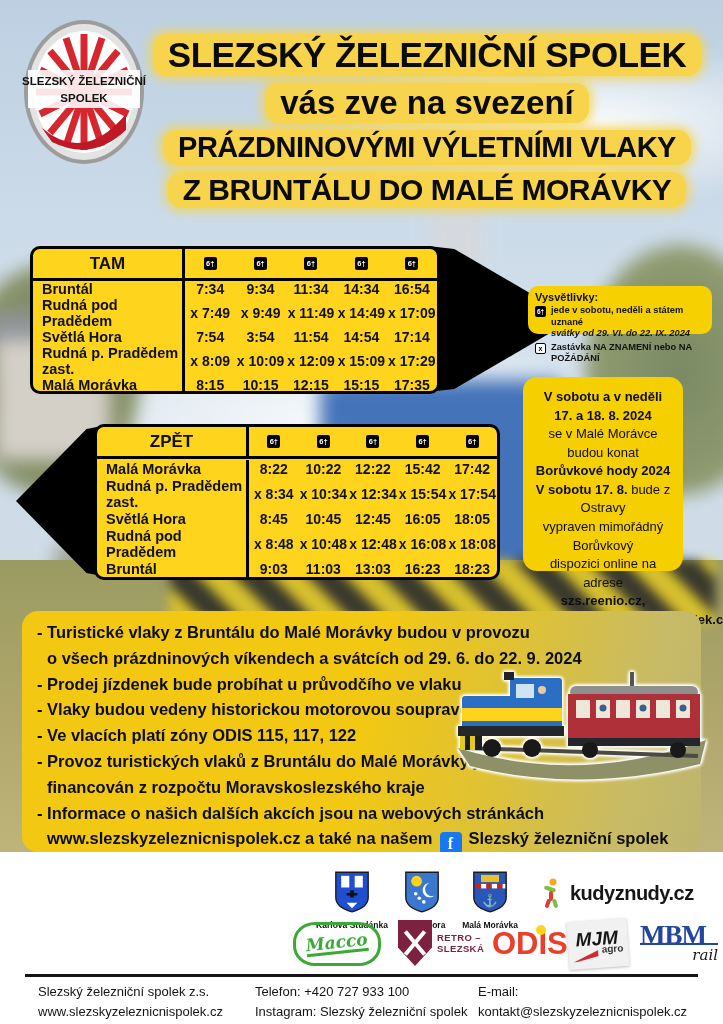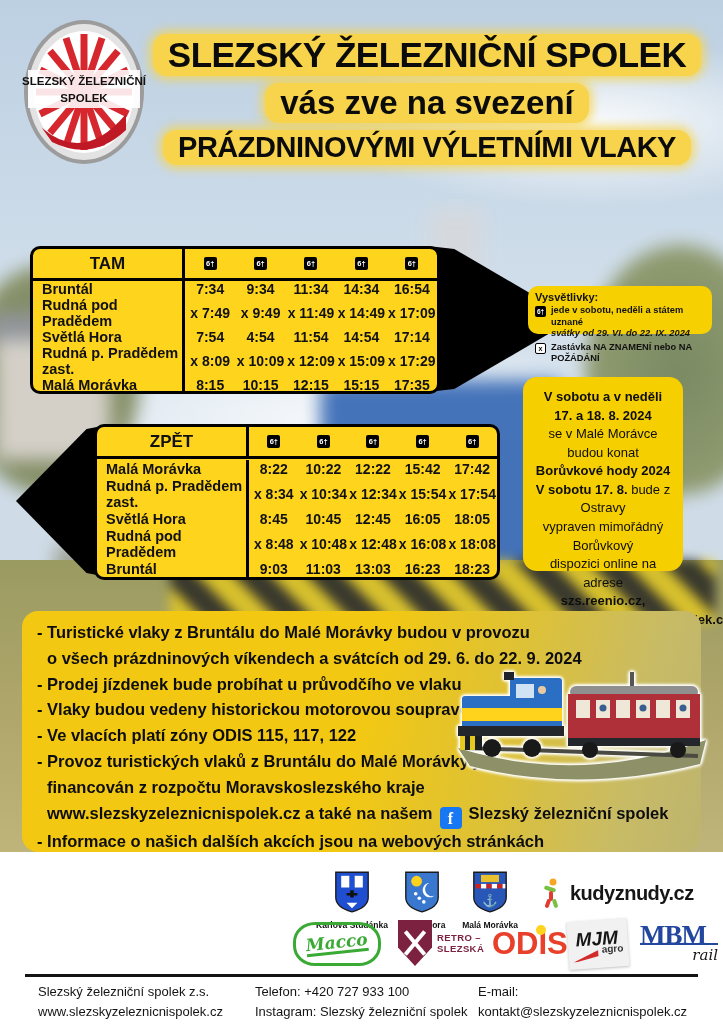--- a/index.html
+++ b/index.html
@@ -163,20 +163,21 @@
       <rect x="8" y="54" width="112" height="38" fill="rgba(255,255,255,0.88)"></rect>
       <text x="64" y="69" text-anchor="middle" font-size="11.5" font-weight="bold" fill="#111">SLEZSKÝ ŽELEZNIČNÍ</text>
       <text x="64" y="86" text-anchor="middle" font-size="11.5" font-weight="bold" fill="#111">SPOLEK</text>
     </svg>
   </div>
 
   <div class="title">
     <div class="ln t1"><span class="hl">SLEZSKÝ ŽELEZNIČNÍ SPOLEK</span></div>
     <div class="ln t2"><span class="hl">vás zve na svezení</span></div>
     <div class="ln t3"><span class="hl">PRÁZDNINOVÝMI VÝLETNÍMI VLAKY</span></div>
+    <div class="ln t4"><span class="hl">Z BRUNTÁLU DO MALÉ MORÁVKY</span></div>
   </div>
 
   <div class="arrow-right"></div>
   <div class="tt tt-tam">
     <div class="tt-grid">
       <div class="tt-h lbl">TAM</div>
       <div class="tt-h">
           <span class="symbox">6†</span>
         </div>
       <div class="tt-h">
@@ -201,21 +202,21 @@
 
       <div class="tt-cell tt-st">Rudná pod Pradědem</div>
       <div class="tt-cell tt-tm">x 7:49</div>
       <div class="tt-cell tt-tm">x 9:49</div>
       <div class="tt-cell tt-tm">x 11:49</div>
       <div class="tt-cell tt-tm">x 14:49</div>
       <div class="tt-cell tt-tm">x 17:09</div>
 
       <div class="tt-cell tt-st">Světlá Hora</div>
       <div class="tt-cell tt-tm">7:54</div>
-      <div class="tt-cell tt-tm">4:54</div>
+      <div class="tt-cell tt-tm">3:54</div>
       <div class="tt-cell tt-tm">11:54</div>
       <div class="tt-cell tt-tm">14:54</div>
       <div class="tt-cell tt-tm">17:14</div>
 
       <div class="tt-cell tt-st">Rudná p. Pradědem zast.</div>
       <div class="tt-cell tt-tm">x 8:09</div>
       <div class="tt-cell tt-tm">x 10:09</div>
       <div class="tt-cell tt-tm">x 12:09</div>
       <div class="tt-cell tt-tm">x 15:09</div>
       <div class="tt-cell tt-tm">x 17:29</div>
@@ -312,24 +313,24 @@
   </div>
 
   <div class="info">
     <div class="bl">- Turistické vlaky z Bruntálu do Malé Morávky budou v provozu</div>
     <div class="bl cont">o všech prázdninových víkendech a svátcích od 29. 6. do 22. 9. 2024</div>
     <div class="bl">- Prodej jízdenek bude probíhat u průvodčího ve vlaku</div>
     <div class="bl">- Vlaky budou vedeny historickou motorovou soupravou</div>
     <div class="bl">- Ve vlacích platí zóny ODIS 115, 117, 122</div>
     <div class="bl">- Provoz turistických vlaků z Bruntálu do Malé Morávky je</div>
     <div class="bl cont">financován z rozpočtu Moravskoslezského kraje</div>
+    <div class="bl">- Informace o našich dalších akcích jsou na webových stránkách</div>
     <div class="bl cont">
       <span>www.slezskyzeleznicnispolek.cz a také na našem</span><span class="fb-icon">f</span><span>Slezský železniční spolek</span>
     </div>
-    <div class="bl">- Informace o našich dalších akcích jsou na webových stránkách</div>
   </div>
 
   <svg class="train-cut" viewBox="0 0 268 142">
     <path d="M 10,96 Q 132,134 258,88 L 252,112 Q 132,142 22,114 Z" fill="#8e9168"></path>
     <rect x="18" y="98" width="232" height="4" fill="#4a4a42" transform="rotate(2 134 100)"></rect>
 
     <g>
       <rect x="62" y="26" width="52" height="52" rx="3" fill="#2b6fc4"></rect>
       <rect x="68" y="32" width="18" height="14" fill="#cfe3f5"></rect>
       <circle cx="94" cy="38" r="4" fill="#e8c9a0"></circle>

